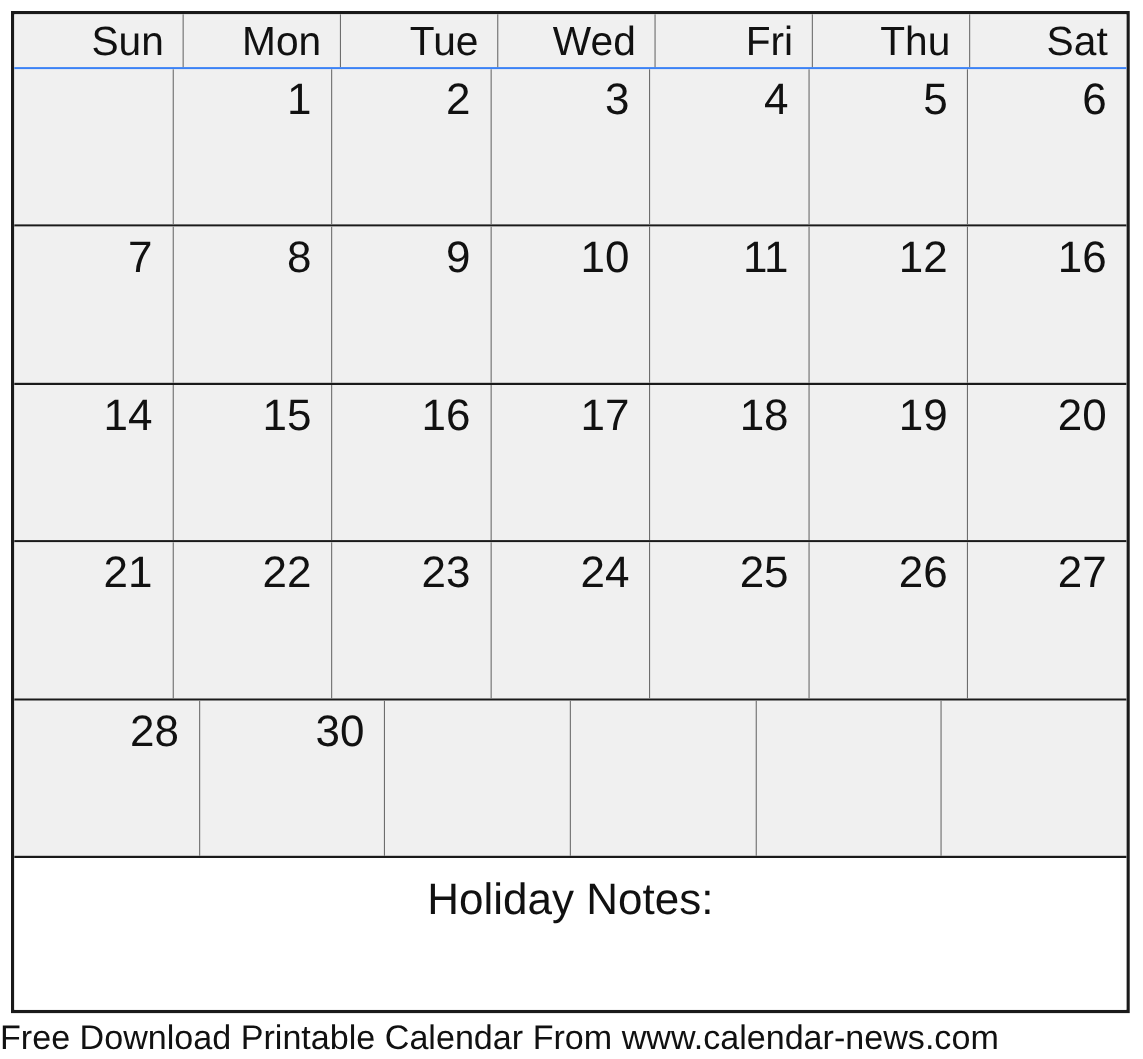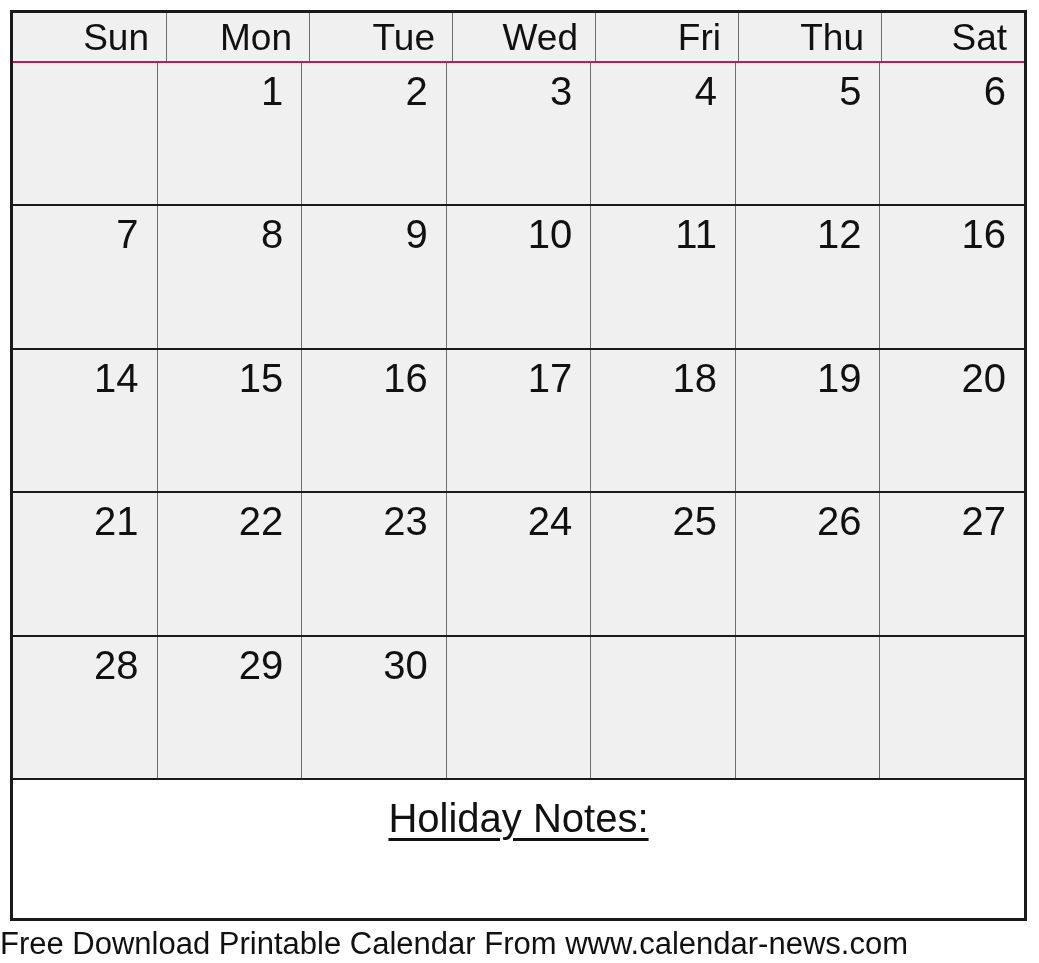--- a/index.html
+++ b/index.html
@@ -55,21 +55,21 @@
     line-height: 1;
     color: #111111;
     white-space: nowrap;
   }
 
   
   .weekday-row {
     flex: 0 0 50px;
     display: flex;
     background: #f0f0f0;
-    border-bottom: 2px solid #be185d;
+    border-bottom: 2px solid #3b82f6;
     box-sizing: border-box;
     padding-left: 11px;
   }
   .weekday-cell {
     flex: 1 1 0;
     box-sizing: border-box;
     border-right: 1px solid #6d6d6d;
     display: flex;
     align-items: center;
     justify-content: flex-end;
@@ -114,21 +114,20 @@
     background: #ffffff;
     box-sizing: border-box;
     display: flex;
     flex-direction: column;
     align-items: center;
   }
   .notes-title {
     margin-top: 14px;
     font-size: 40px;
     font-weight: 400;
-    text-decoration: underline;
     text-underline-offset: 6px;
     text-decoration-thickness: 3px;
     color: #111111;
     line-height: 1.2;
   }
   .notes-area {
     flex: 1 1 auto;
     width: 100%;
   }
 
@@ -201,21 +200,20 @@
         <div class="day-cell">22</div>
         <div class="day-cell">23</div>
         <div class="day-cell">24</div>
         <div class="day-cell">25</div>
         <div class="day-cell">26</div>
         <div class="day-cell">27</div>
       </div>
 
       <div class="week-row">
         <div class="day-cell">28</div>
-        <div class="day-cell">29</div>
         <div class="day-cell">30</div>
         <div class="day-cell empty"></div>
         <div class="day-cell empty"></div>
         <div class="day-cell empty"></div>
         <div class="day-cell empty"></div>
       </div>
 
     </div>
 
     <div class="notes-row">

